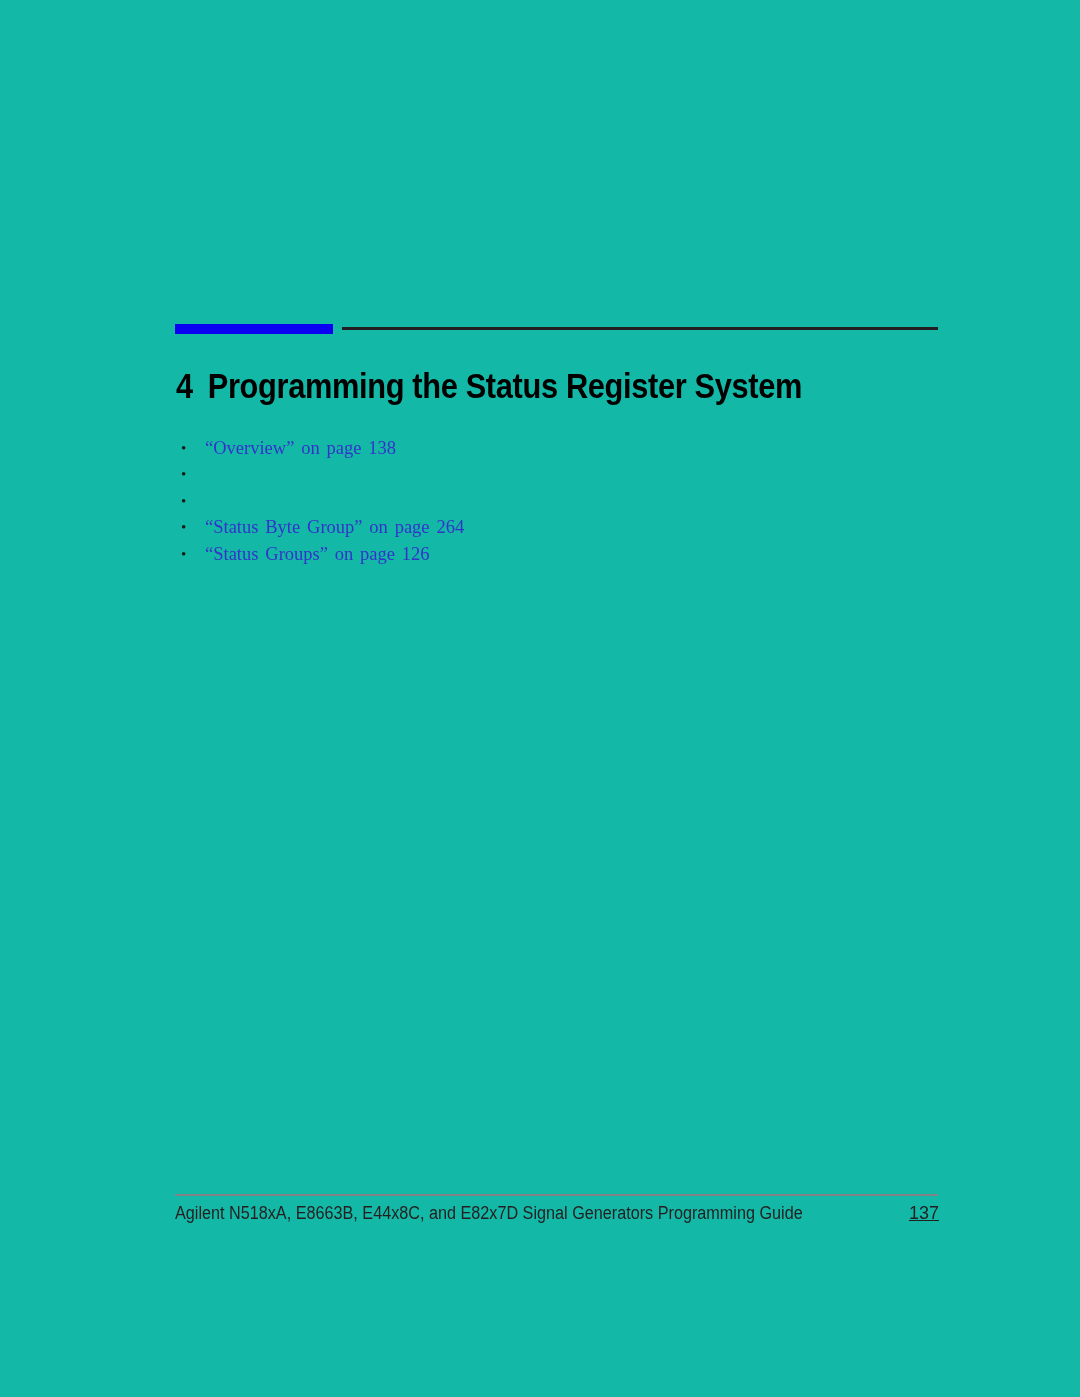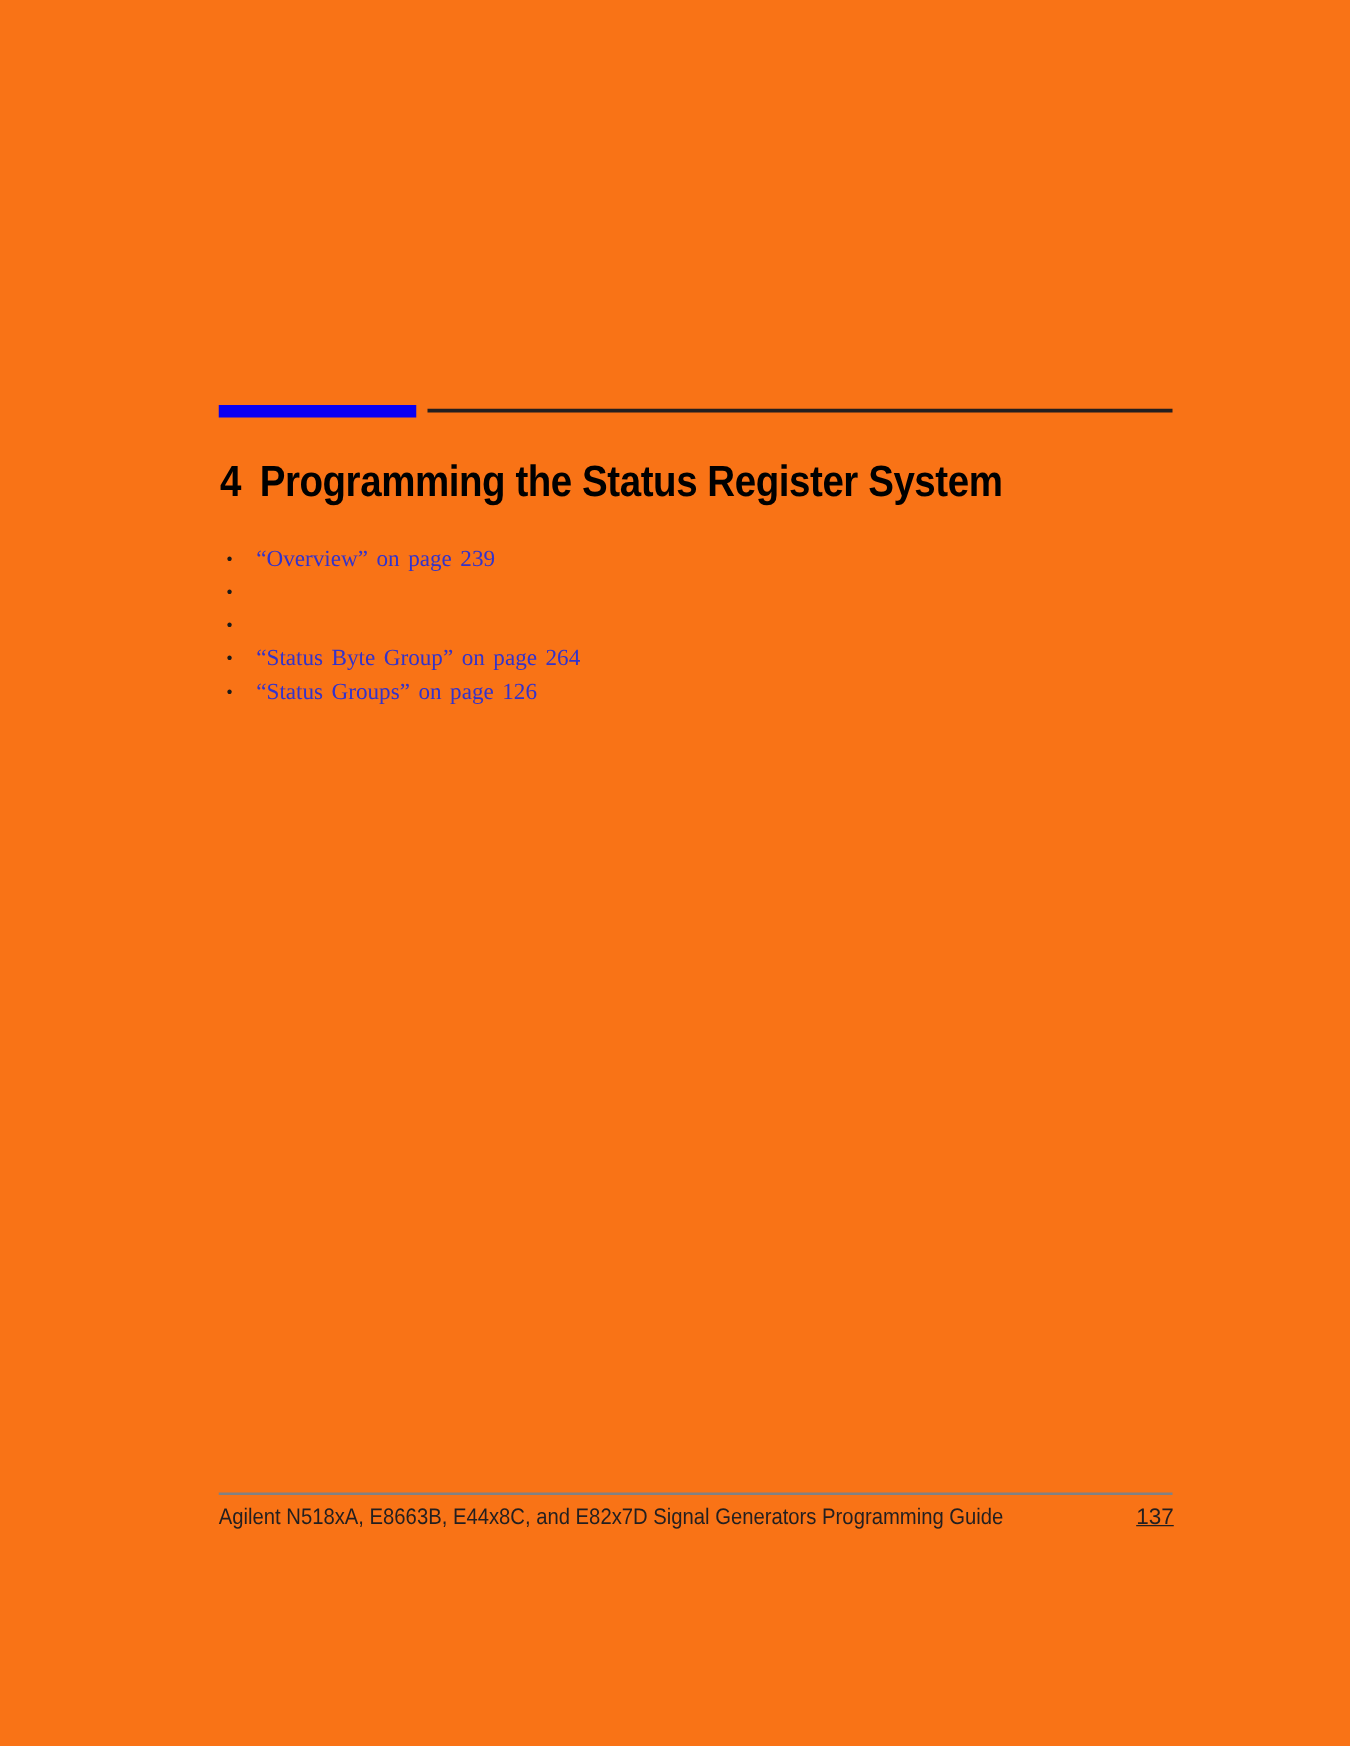--- a/index.html
+++ b/index.html
@@ -6,21 +6,21 @@
   html, body {
     margin: 0;
     padding: 0;
     background: #ffffff;
   }
 
   .page {
     position: relative;
     width: 1080px;
     height: 1397px;
-    background: #f97316;
+    background: #14b8a6;
     overflow: hidden;
     font-family: "Liberation Serif", "DejaVu Serif", serif;
   }
 
   
   .header-rules {
     position: absolute;
     left: 175px;
     top: 323px;
     width: 763px;
@@ -164,21 +164,21 @@
   </div>
 
   <h1 class="chapter-title">
     <span class="chapter-num">4</span><span class="chapter-name">Programming the Status Register System</span>
   </h1>
 
 
   <ul class="toc-list">
     <li>
       <span class="bullet">•</span>
-      <span class="link">“Overview” on page  239</span>
+      <span class="link">“Overview” on page  138</span>
     </li>
     <li>
       <span class="bullet">•</span>
     </li>
     <li>
       <span class="bullet">•</span>
     </li>
     <li>
       <span class="bullet">•</span>
       <span class="link">“Status Byte Group” on page  264</span>

